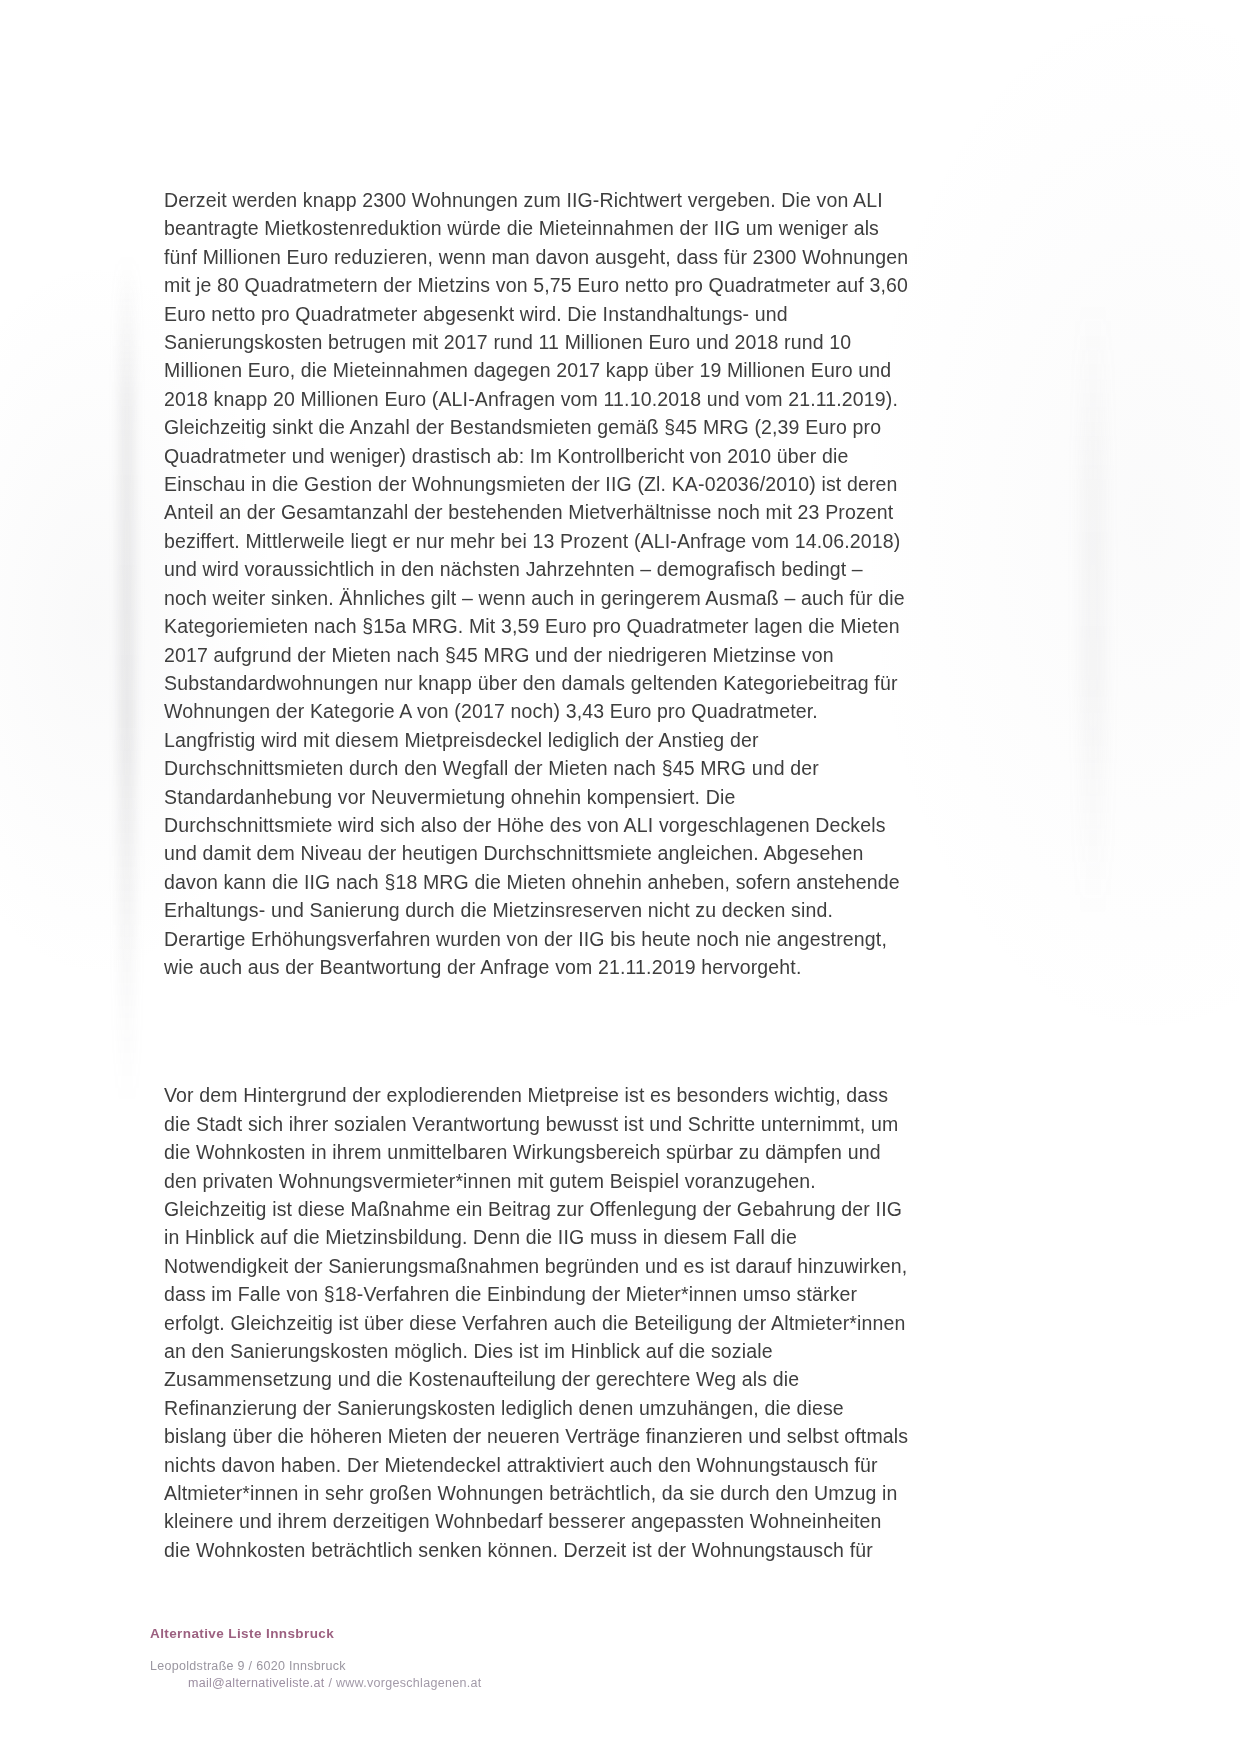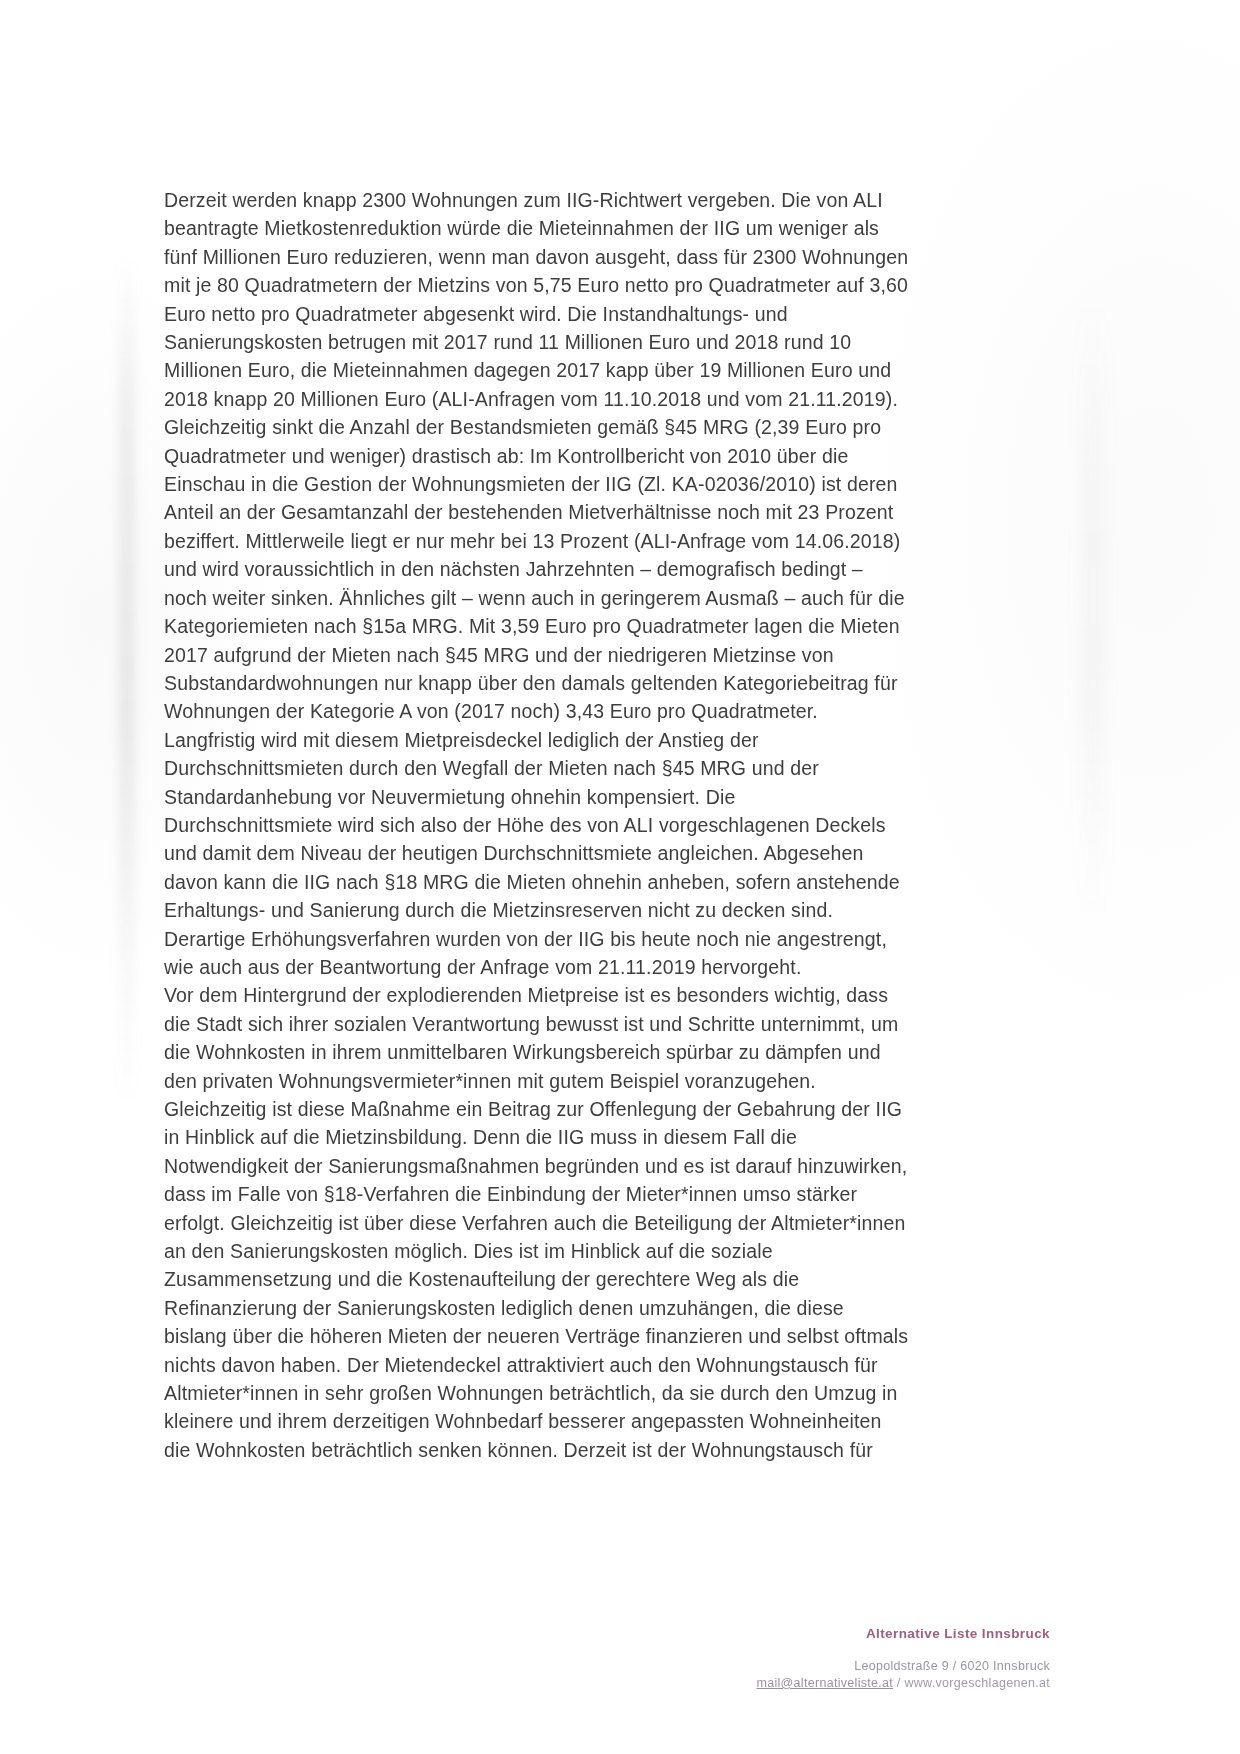--- a/index.html
+++ b/index.html
@@ -43,26 +43,26 @@
   }
   .para {
     margin: 0;
     white-space: pre-line;
     font-size: 19.5px;
     line-height: 28.4px;
     letter-spacing: 0.15px;
     color: #3e3e3e;
     filter: blur(0.35px);
   }
-  .para-2 { }
+  .para-2 { margin-top: 100px; }
   .footer {
     position: absolute;
     left: 150px; top: 1626px;
     width: 900px;
-    text-align: right;
+    text-align: left;
     filter: blur(0.55px);
   }
   .footer-title {
     font-size: 13.5px;
     font-weight: bold;
     color: #9c6080;
     letter-spacing: 0.4px;
   }
   .footer-address {
     font-size: 12.5px;
@@ -70,21 +70,20 @@
     margin-top: 18px;
     letter-spacing: 0.3px;
   }
   .footer-contact {
     font-size: 12.5px;
     color: #a29aa8;
     margin-top: 3px;
     letter-spacing: 0.3px;
   }
   .footer-link {
-    text-decoration: underline;
     color: #9d8fa2;
     padding-left: 38px;
   }
 </style>
 </head>
 <body>
 
 <div class="page">
 
   <div class="left-shadow"></div>

